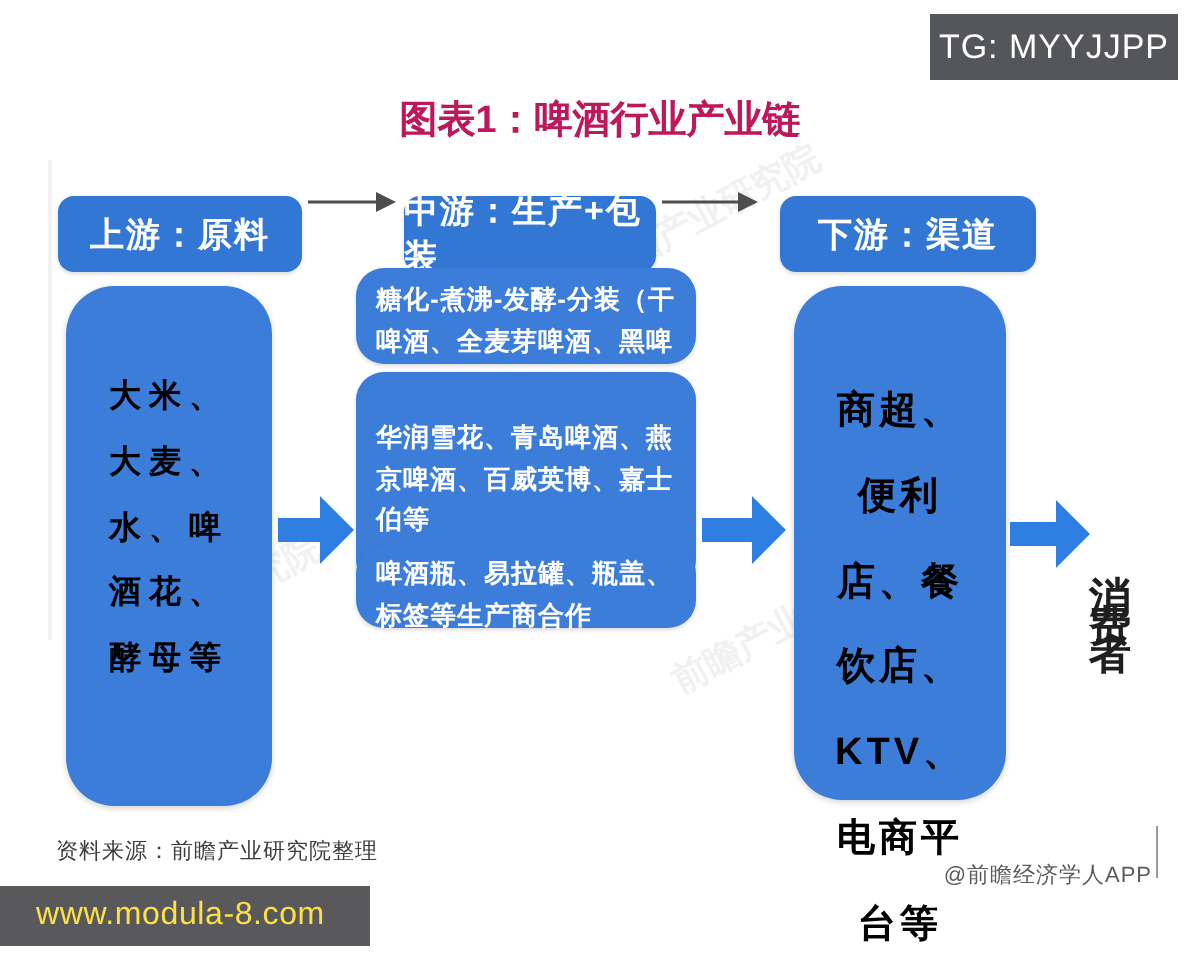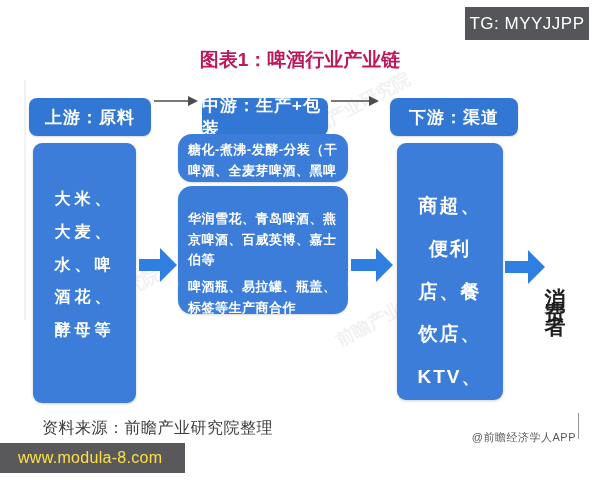--- a/index.html
+++ b/index.html
@@ -22,21 +22,21 @@
     background:#3377d4;border-radius:8px;color:#ffffff;font-weight:bold;font-size:17px;
     display:flex;align-items:center;justify-content:center;letter-spacing:1px;
     box-shadow:0 1px 2px rgba(0,0,0,.15);
     margin-top:16px;
   }
   .hdr1{left:29px;top:82px;width:122px;height:38px;}
   .hdr2{left:202px;top:82px;width:126px;height:38px;}
   .hdr3{left:390px;top:82px;width:128px;height:38px;}
   
   .bigbox{
-    background:#3b7dd8;border-radius:9px;color:#ffffff;font-weight:bold;
+    background:#3b7dd8;border-radius:24px;color:#000000;font-weight:bold;
     box-shadow:0 1px 3px rgba(0,0,0,.18);
   }
   .upstream{left:33px;top:143px;width:103px;height:260px;}
   .upstream .txt{padding:40px 13px 0;font-size:16px;line-height:2.05;letter-spacing:4px;text-align:center;}
   .downstream{left:397px;top:143px;width:106px;height:257px;}
   .downstream .txt{padding:42px 12px 0;font-size:19px;line-height:2.25;letter-spacing:2px;text-align:center;}
   
   .midbox{
     left:178px;width:170px;background:#3b7dd8;border-radius:14px;color:#ffffff;font-weight:bold;
     font-size:13px;line-height:1.6;letter-spacing:.5px;box-sizing:border-box;padding:8px 10px;
@@ -46,21 +46,21 @@
   .m2{top:186px;height:108px;display:flex;align-items:center;}
   .m3{top:273px;height:41px;padding-top:4px;}
   .m4{top:317px;height:86px;padding-top:7px;}
   
   .consumer{
     left:546px;top:232px;width:28px;color:#1f1f1f;font-family:"DejaVu Serif","Liberation Serif",serif;
     font-size:21px;line-height:38px;text-align:center;font-weight:bold;
     writing-mode:vertical-rl;letter-spacing:14px;height:120px;
   }
   
-  .src{left:42px;top:418px;font-size:16px;color:#3d3d3d;letter-spacing:.5px;}
+  .src{left:28px;top:418px;font-size:11px;color:#3d3d3d;letter-spacing:.5px;}
   .credit{right:24px;top:418px;font-size:11px;color:#5a5a5a;letter-spacing:.5px;margin-top:12px;}
   .sitebar{
     left:0;top:443px;width:185px;height:30px;background:#59595c;color:#fde047;
     font-size:16px;line-height:30px;padding-left:18px;box-sizing:border-box;letter-spacing:.3px;
   }
   .vline{right:21px;top:413px;width:1px;height:26px;background:#9a9a9a;}
   .lline{left:24px;top:80px;width:2px;height:240px;background:rgba(0,0,0,0.05);}
   
   .wm{color:rgba(120,120,120,0.10);font-size:18px;font-weight:bold;transform:rotate(-28deg);white-space:nowrap;pointer-events:none;}
   .wm1{left:290px;top:95px;}

